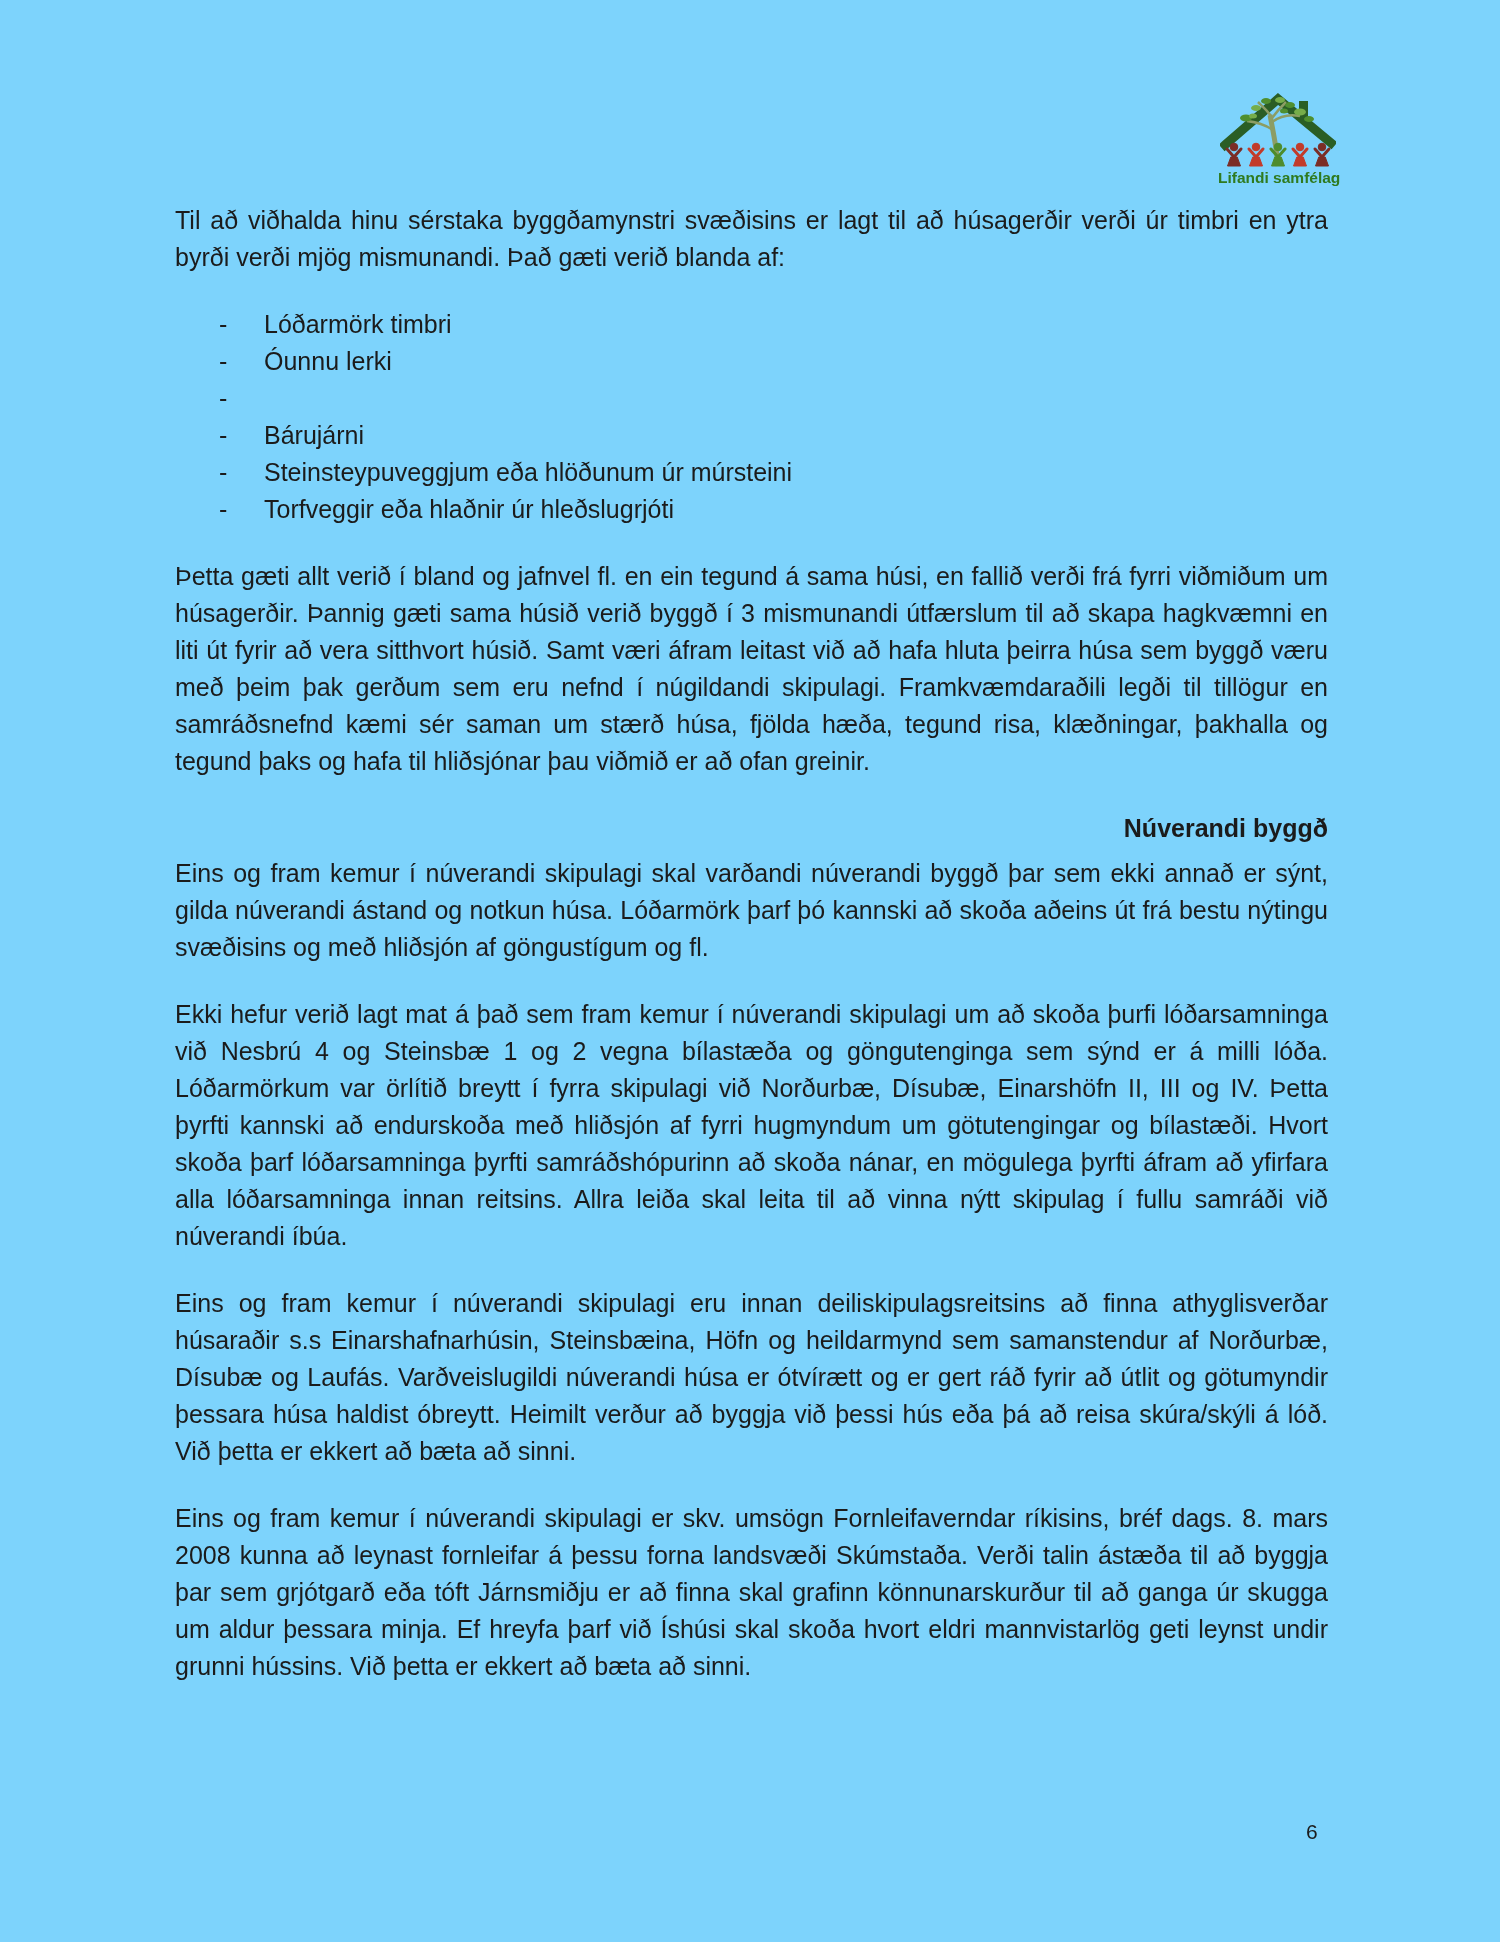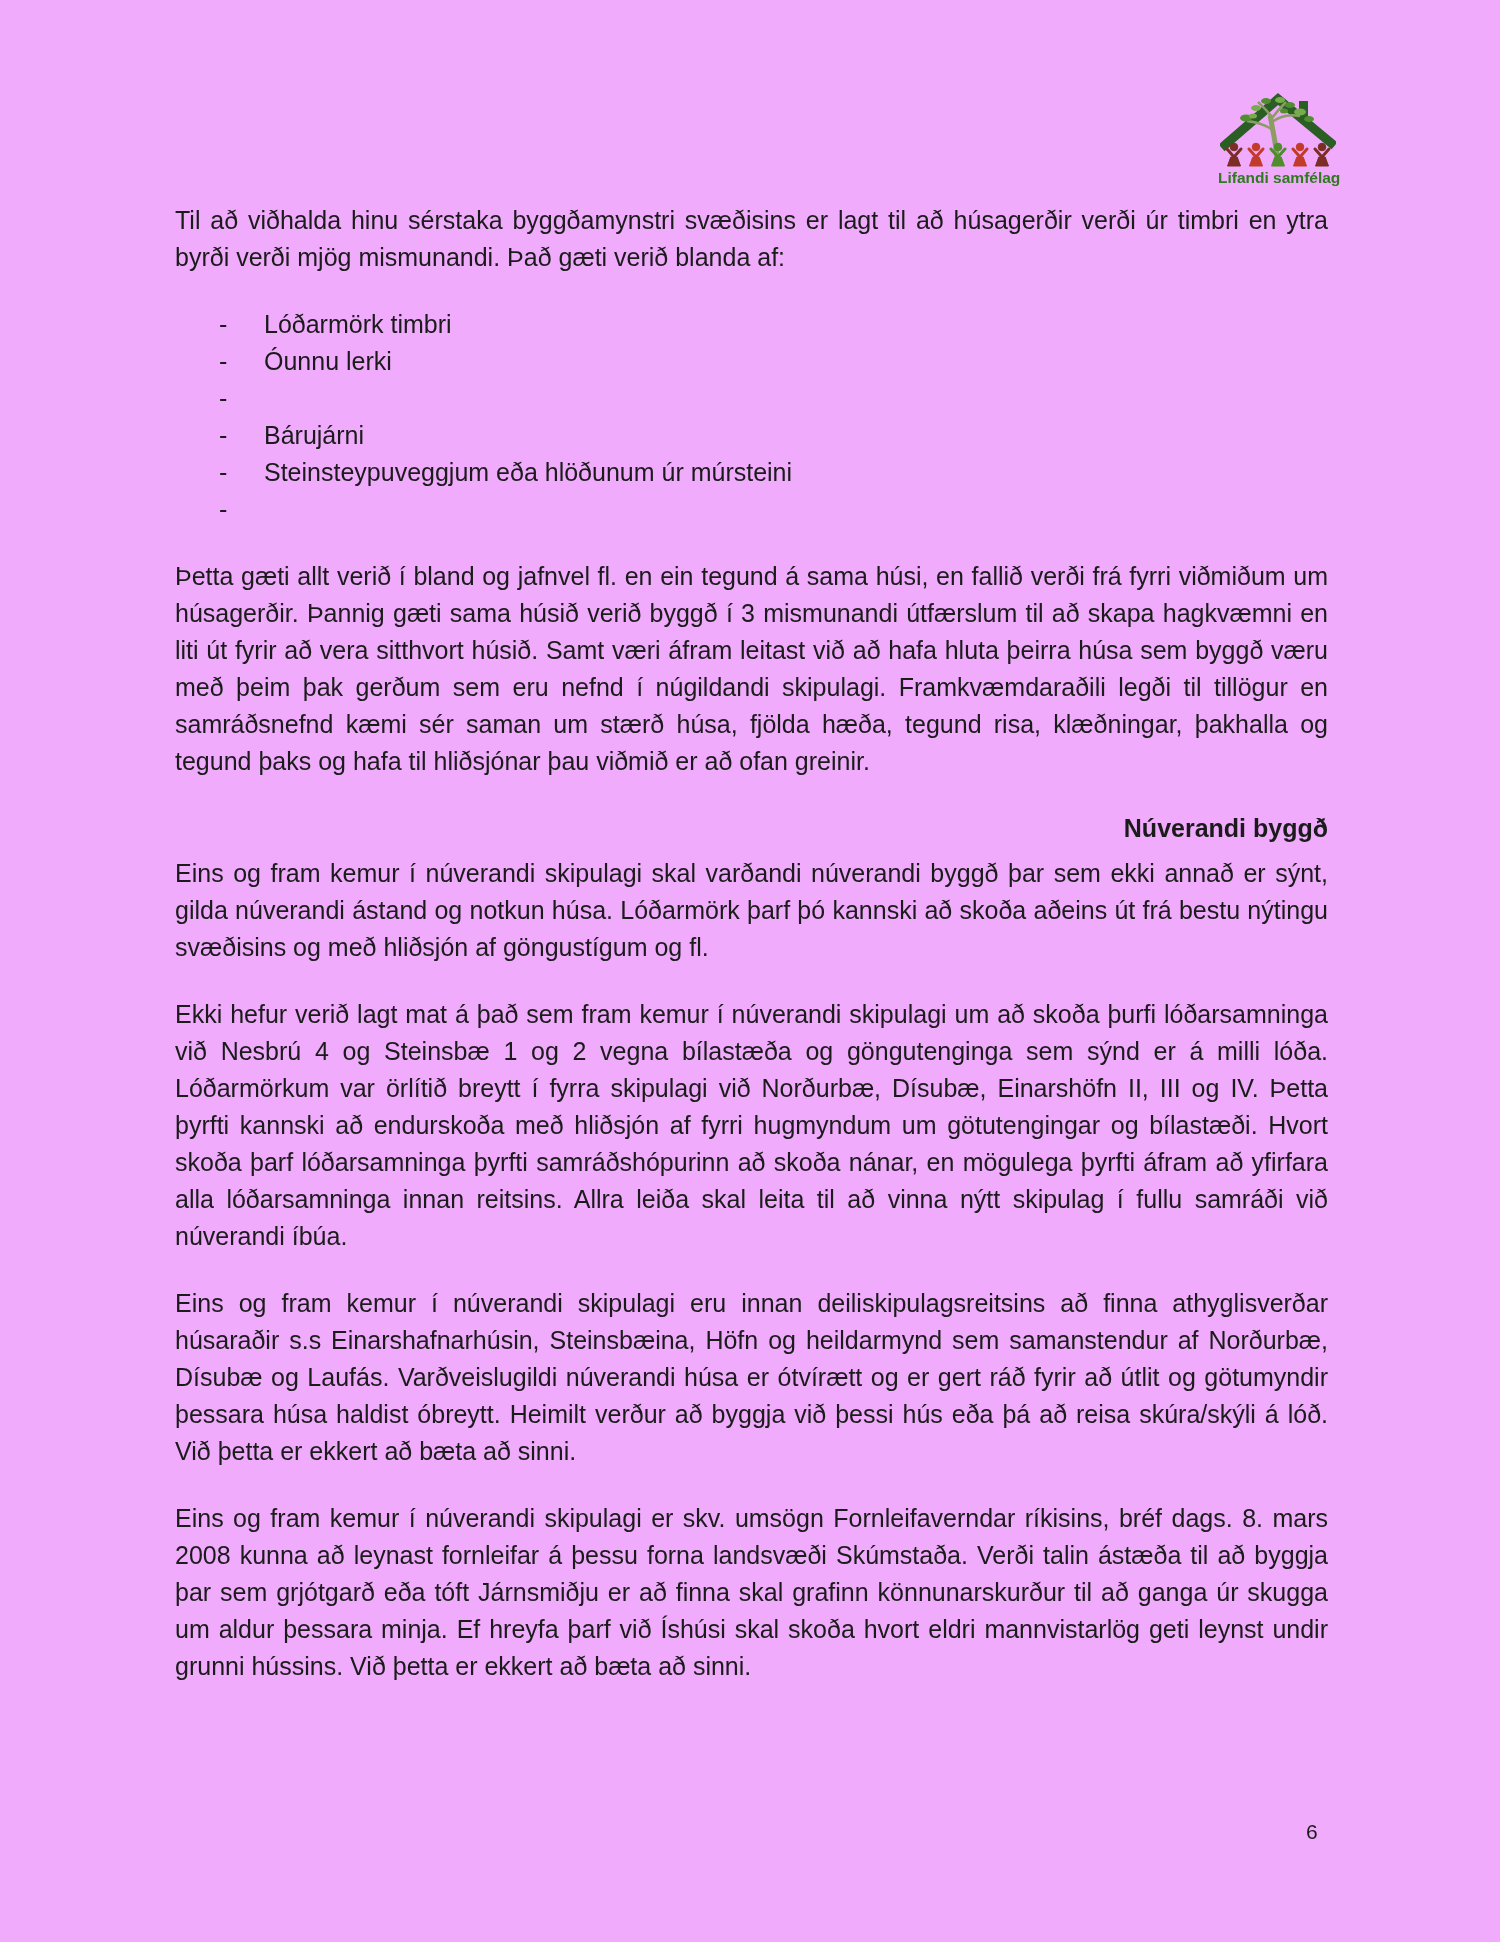--- a/index.html
+++ b/index.html
@@ -1,20 +1,20 @@
 <!DOCTYPE html>
 <html style="--c-roof: #2a5e25; --c-trunk: #8c9d64; --c-foliage: #4f8f2f; --c-foliage_light: #76ad4a; --c-person_dark: #7b2d26; --c-person_red: #c23b2a; --c-person_green: #4e8c2d; --c-wordmark: #2f7a1f;"><head>
 <meta charset="utf-8">
 <style>
   html, body { margin: 0; padding: 0; background: #ffffff; }
   .page {
     position: relative;
     width: 1500px;
     height: 1942px;
-    background: #f0abfc;
+    background: #7dd3fc;
     font-family: "Liberation Sans", sans-serif;
     color: #1b1b1b;
     overflow: hidden;
   }
   .logo {
     position: absolute;
     left: 1218px;
     top: 88px;
     width: 120px;
     text-align: center;
@@ -143,20 +143,21 @@
       <div class="bullet-item">
         <span class="dash">-</span>
         <span>Bárujárni</span>
       </div>
       <div class="bullet-item">
         <span class="dash">-</span>
         <span>Steinsteypuveggjum eða hlöðunum úr múrsteini</span>
       </div>
       <div class="bullet-item">
         <span class="dash">-</span>
+        <span>Torfveggir eða hlaðnir úr hleðslugrjóti</span>
       </div>
     </div>
 
     <p>Þetta gæti allt verið í bland og jafnvel fl. en ein tegund á sama húsi, en fallið verði frá fyrri viðmiðum um húsagerðir. Þannig gæti sama húsið verið byggð í 3 mismunandi útfærslum til að skapa hagkvæmni en liti út fyrir að vera sitthvort húsið. Samt væri áfram leitast við að hafa hluta þeirra húsa sem byggð væru með þeim þak gerðum sem eru nefnd í núgildandi skipulagi. Framkvæmdaraðili legði til tillögur en samráðsnefnd kæmi sér saman um stærð húsa, fjölda hæða, tegund risa, klæðningar, þakhalla og tegund þaks og hafa til hliðsjónar þau viðmið er að ofan greinir.</p>
 
     <h3>Núverandi byggð</h3>
     <p>Eins og fram kemur í núverandi skipulagi skal varðandi núverandi byggð þar sem ekki annað er sýnt, gilda núverandi ástand og notkun húsa. Lóðarmörk þarf þó kannski að skoða aðeins út frá bestu nýtingu svæðisins og með hliðsjón af göngustígum og fl.</p>
     <p>Ekki hefur verið lagt mat á það sem fram kemur í núverandi skipulagi um að skoða þurfi lóðarsamninga við Nesbrú 4 og Steinsbæ 1 og 2 vegna bílastæða og göngutenginga sem sýnd er á milli lóða. Lóðarmörkum var örlítið breytt í fyrra skipulagi við Norðurbæ, Dísubæ, Einarshöfn II, III og IV. Þetta þyrfti kannski að endurskoða með hliðsjón af fyrri hugmyndum um götutengingar og bílastæði. Hvort skoða þarf lóðarsamninga þyrfti samráðshópurinn að skoða nánar, en mögulega þyrfti áfram að yfirfara alla lóðarsamninga innan reitsins. Allra leiða skal leita til að vinna nýtt skipulag í fullu samráði við núverandi íbúa.</p>
 
     <p>Eins og fram kemur í núverandi skipulagi eru innan deiliskipulagsreitsins að finna athyglisverðar húsaraðir s.s Einarshafnarhúsin, Steinsbæina, Höfn og heildarmynd sem samanstendur af Norðurbæ, Dísubæ og Laufás. Varðveislugildi núverandi húsa er ótvírætt og er gert ráð fyrir að útlit og götumyndir þessara húsa haldist óbreytt. Heimilt verður að byggja við þessi hús eða þá að reisa skúra/skýli á lóð. Við þetta er ekkert að bæta að sinni.</p>

